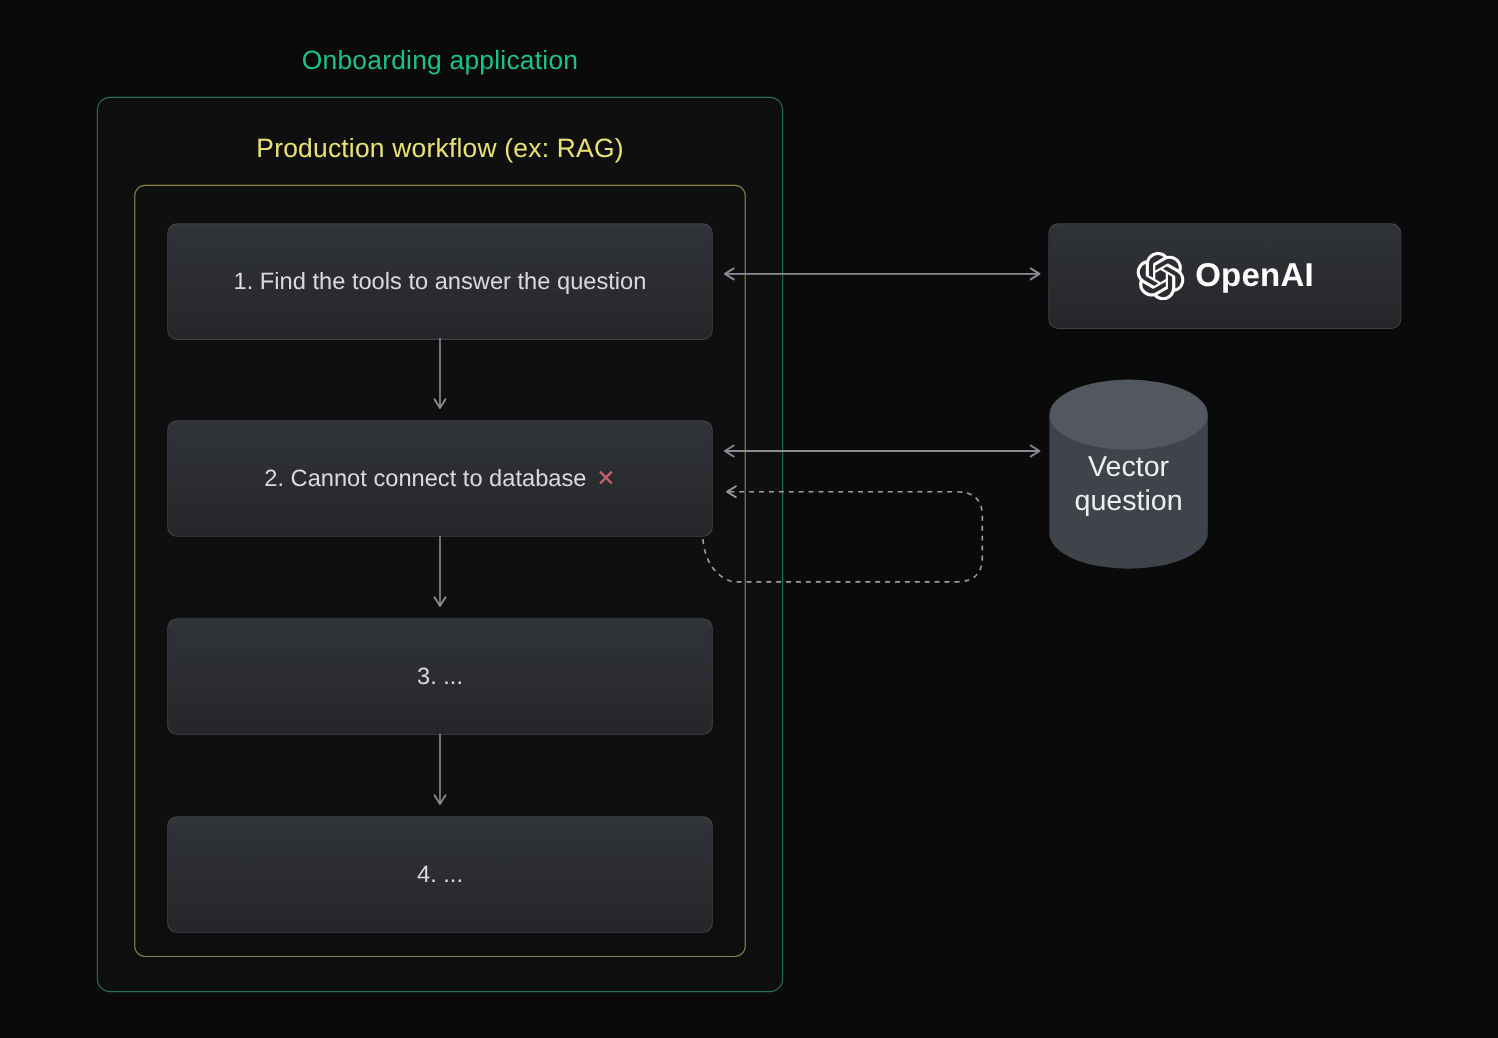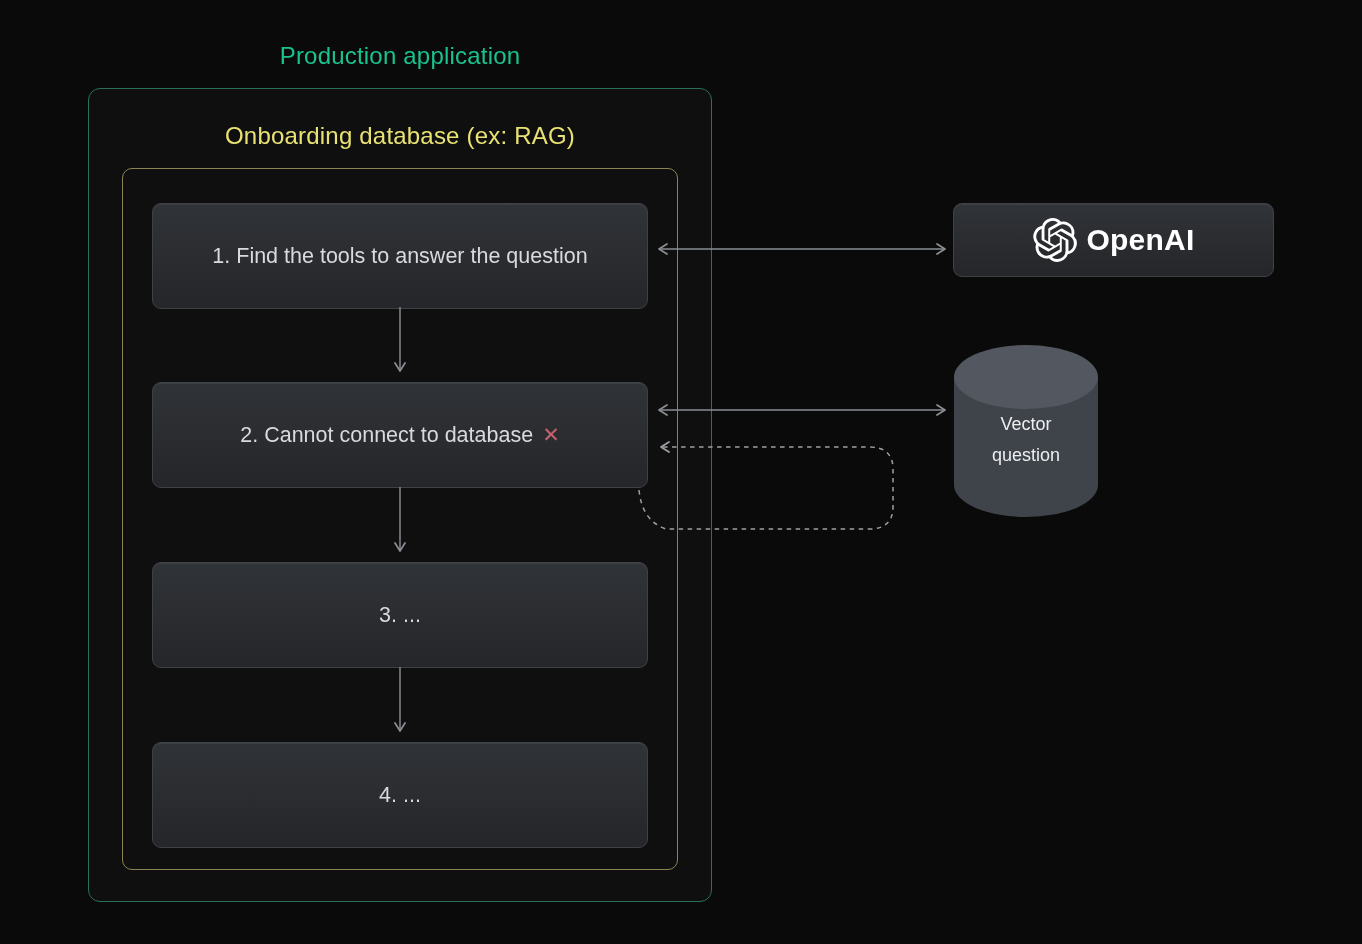--- a/index.html
+++ b/index.html
@@ -25,49 +25,49 @@
     position:absolute;box-sizing:border-box;border-radius:9px;
     border:1px solid #3e4146;
     background:linear-gradient(180deg,#303337 0%,#2a2c30 55%,#242629 100%);
     box-shadow:inset 0 1px 0 rgba(255,255,255,0.06);
     display:flex;align-items:center;justify-content:center;
     color:#d9dadb;font-size:21.5px;
   }
   .step{left:152px;width:496px;height:106px;}
   .step-1{top:203px;} .step-2{top:382px;align-items:center;} .step-3{top:562px;} .step-4{top:742px;}
   .error-x{color:#c4636d;font-weight:600;margin-left:9px;font-size:21px;}
-  .openai-node{left:953px;top:203px;width:321px;height:74px;gap:10px;}
+  .openai-node{left:953px;top:203px;width:321px;height:96px;gap:10px;}
   .openai-logo{width:44px;height:44px;display:block;}
   .openai-word{color:#fff;font-size:30px;font-weight:700;letter-spacing:.2px;}
   
   .cyl{position:absolute;left:954px;top:345px;width:144px;height:172px;}
   .cyl-body{
     position:absolute;left:0;right:0;top:32px;bottom:0;background:#3f434a;
     border-bottom-left-radius:72px 32px;border-bottom-right-radius:72px 32px;
   }
   .cyl-top{
     position:absolute;left:0;right:0;top:0;height:64px;border-radius:50%;
     background:#53575f;
   }
   .cyl-label{
     position:absolute;left:0;right:0;top:64px;text-align:center;color:#eceef0;
-    font-size:18px;line-height:31px;
+    font-size:26px;line-height:31px;
   }
   .arrow-layer{position:absolute;left:0;top:0;width:1362px;height:944px;pointer-events:none;}
 </style>
 </head>
 <body>
 
 <div class="canvas">
 
-  <div class="title prod-title">Production application</div>
+  <div class="title prod-title">Onboarding application</div>
 
   <div class="prod-box"></div>
   <div class="wf-box"></div>
-  <div class="title wf-title">Onboarding database (ex: RAG)</div>
+  <div class="title wf-title">Production workflow (ex: RAG)</div>
 
   <div class="node step step-1">
     <span>1. Find the tools to answer the question</span>
   </div>
 
   <div class="node step step-2">
     <span>2. Cannot connect to database</span>
     <span class="error-x">✕</span>
   </div>
 

